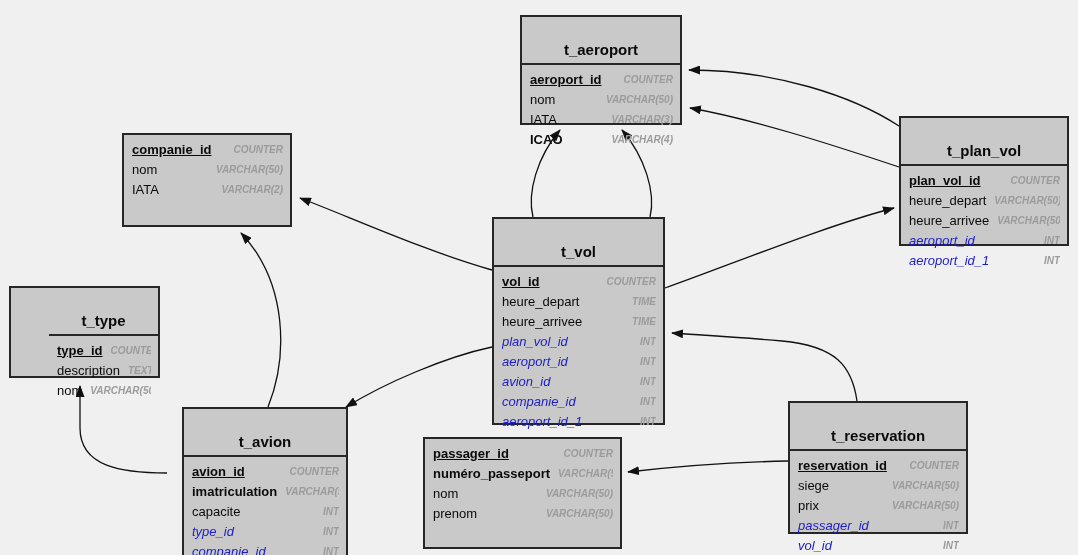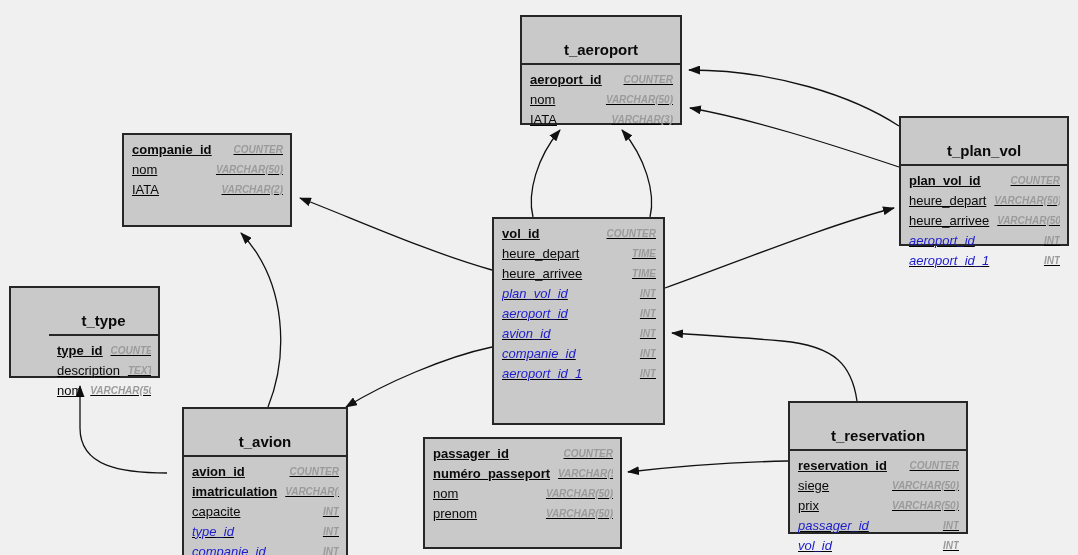--- a/index.html
+++ b/index.html
@@ -45,21 +45,20 @@
     margin-top: 21px;
   }
   .entity-body { padding: 4px 7px 0 8px; }
   .frow {
     display: grid;
     grid-template-columns: 1fr auto;
     column-gap: 8px;
     align-items: center;
     height: 20px;
     overflow: hidden;
-    text-decoration: underline;
   }
   .fname {
     font-size: 13px;
     color: #0a0a0a;
     white-space: nowrap;
   }
   .ftype {
     font-size: 10px;
     font-style: italic;
     font-weight: bold;
@@ -103,20 +102,24 @@
             <span class="ftype">COUNTER</span>
           </div>
           <div class="frow">
             <span class="fname">nom</span>
             <span class="ftype">VARCHAR(50)</span>
           </div>
           <div class="frow">
             <span class="fname">IATA</span>
             <span class="ftype">VARCHAR(3)</span>
           </div>
+          <div class="frow req">
+            <span class="fname">ICAO</span>
+            <span class="ftype">VARCHAR(4)</span>
+          </div>
         </div>
       </div>
       <div class="entity" style="left: 899px; top: 116px; width: 170px; height: 130px;">
         <div class="entity-title">t_plan_vol</div>
         <div class="entity-body">
           <div class="frow pk">
             <span class="fname">plan_vol_id</span>
             <span class="ftype">COUNTER</span>
           </div>
           <div class="frow">
@@ -164,20 +167,21 @@
             <span class="fname">description</span>
             <span class="ftype">TEXT</span>
           </div>
           <div class="frow">
             <span class="fname">nom</span>
             <span class="ftype">VARCHAR(50)</span>
           </div>
         </div>
       </div>
       <div class="entity" style="left: 492px; top: 217px; width: 173px; height: 208px;">
+        <div class="entity-title">t_vol</div>
         <div class="entity-body">
           <div class="frow pk">
             <span class="fname">vol_id</span>
             <span class="ftype">COUNTER</span>
           </div>
           <div class="frow">
             <span class="fname">heure_depart</span>
             <span class="ftype">TIME</span>
           </div>
           <div class="frow">

